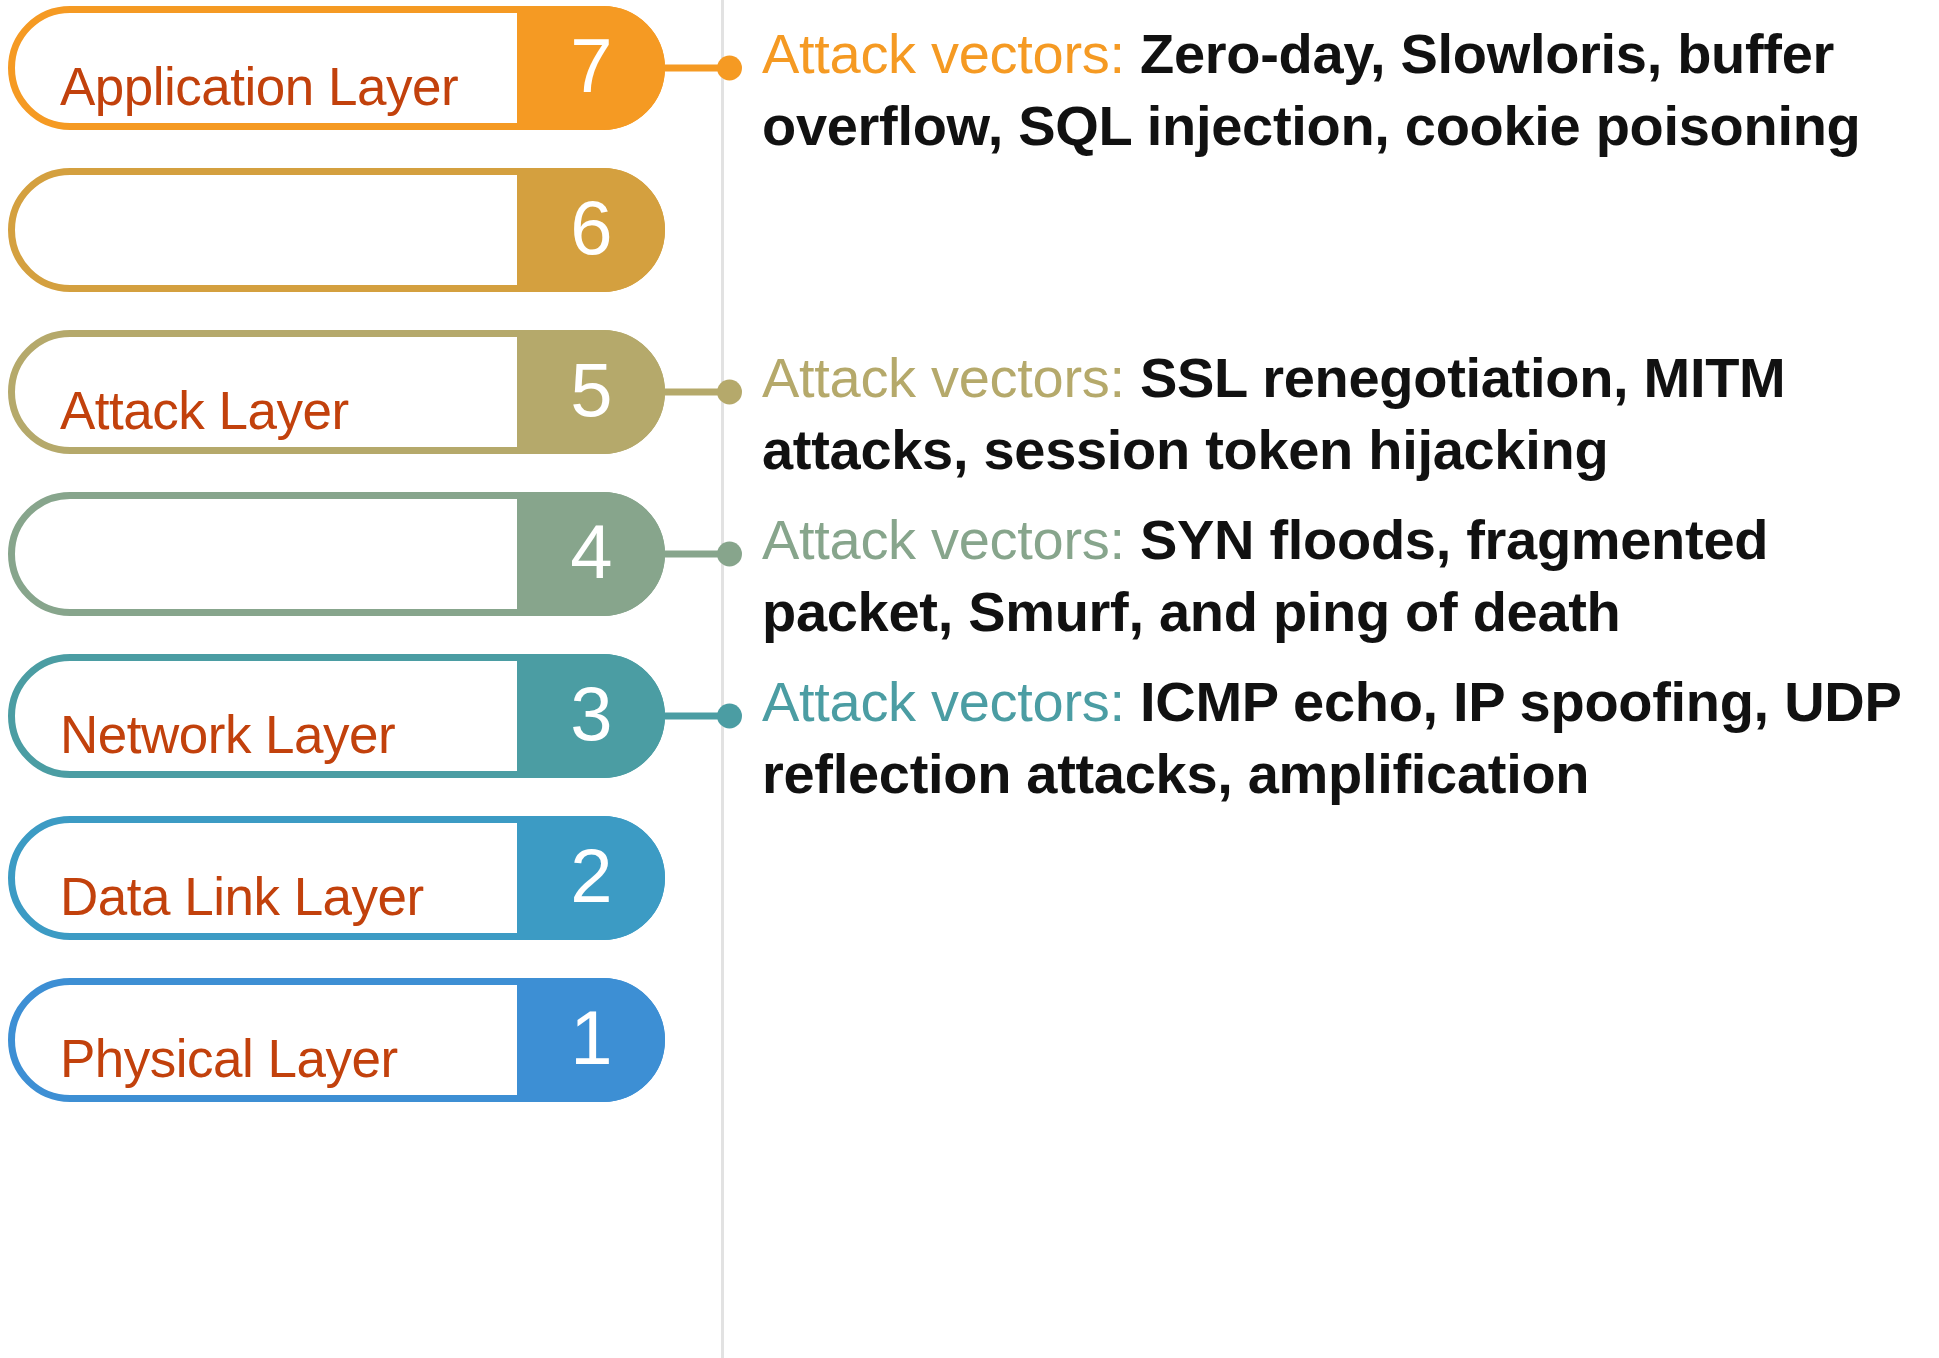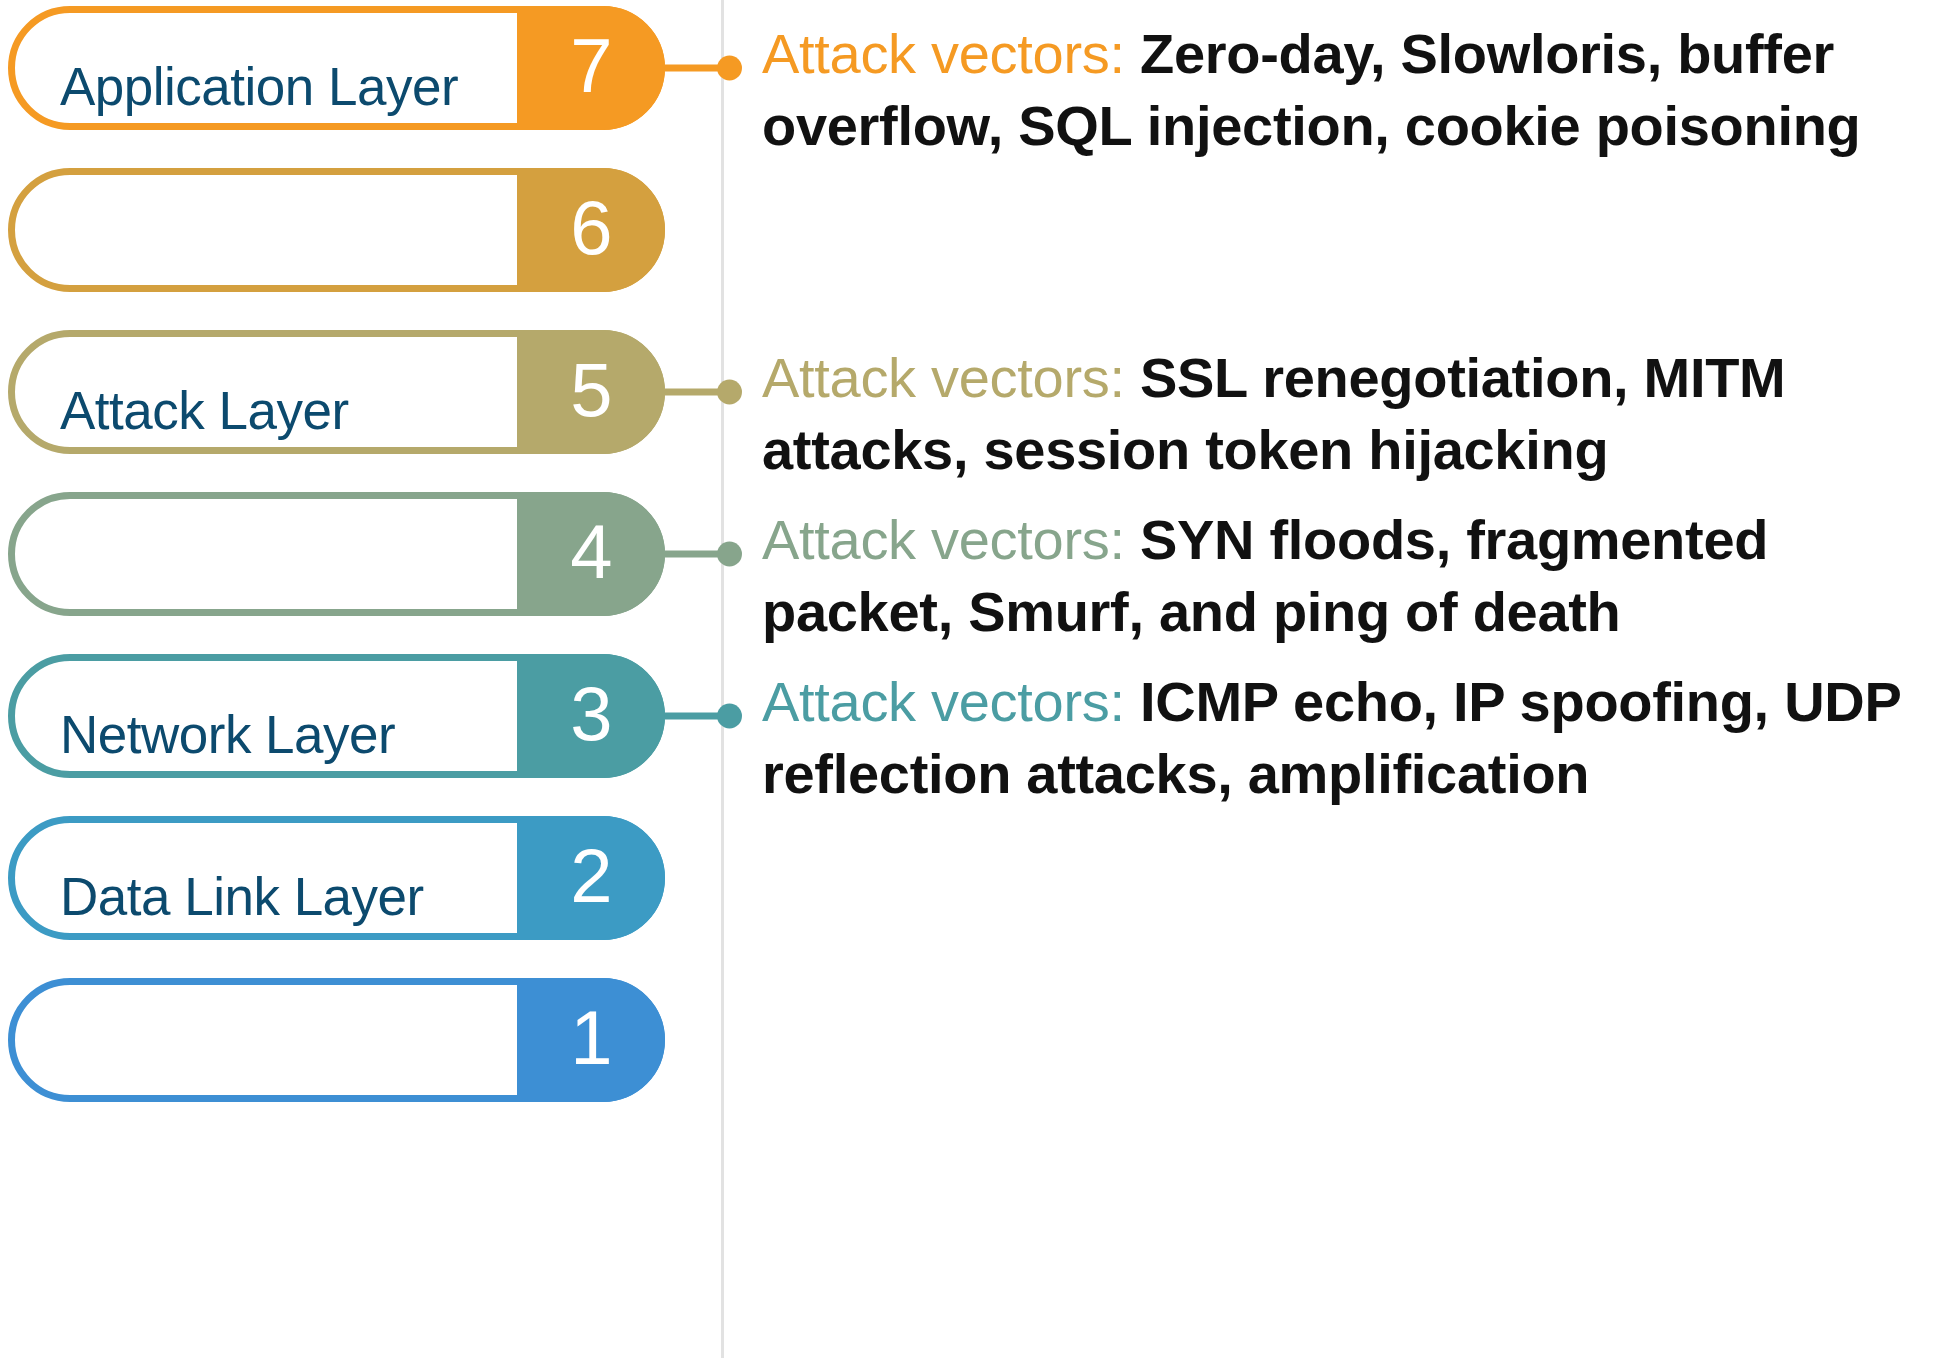--- a/index.html
+++ b/index.html
@@ -62,21 +62,21 @@
   }
 
   .layer-label {
     position:absolute;
     left:52px; top:0;
     height:160px;
     display:flex;
     align-items:center;
     font-size:53px;
     font-weight:400;
-    color:#0c4a6e;
+    color:#c2410c;
     letter-spacing:-0.5px;
     white-space:nowrap;
   }
 
   
   .connector {
     position:absolute;
     height:124px;
     top:0;
     left:657px;
@@ -177,20 +177,21 @@
       </div>
       <div class="layer-row" style="top: 816px; --c: #3C9BC4;">
         <div class="pill"></div>
         <div class="layer-label">Data Link Layer</div>
         <div class="badge">
           <span class="badge-num">2</span>
         </div>
       </div>
       <div class="layer-row" style="top: 978px; --c: #3D8FD4;">
         <div class="pill"></div>
+        <div class="layer-label">Physical Layer</div>
         <div class="badge">
           <span class="badge-num">1</span>
         </div>
       </div>
     </div>
   <div id="annotations-container">
       <div class="annotation" style="top: 18px; --c: #F59A23;"><span class="av-label">Attack vectors:</span> <span class="av-body">Zero-day, Slowloris, buffer overflow, SQL injection, cookie poisoning</span></div>
       <div class="annotation" style="top: 342px; --c: #B5A96B;"><span class="av-label">Attack vectors:</span> <span class="av-body">SSL renegotiation, MITM attacks, session token hijacking</span></div>
       <div class="annotation" style="top: 504px; --c: #87A58C;"><span class="av-label">Attack vectors:</span> <span class="av-body">SYN floods, fragmented packet, Smurf, and ping of death</span></div>
       <div class="annotation" style="top: 666px; --c: #4B9DA3;"><span class="av-label">Attack vectors:</span> <span class="av-body">ICMP echo, IP spoofing, UDP reflection attacks, amplification</span></div>

